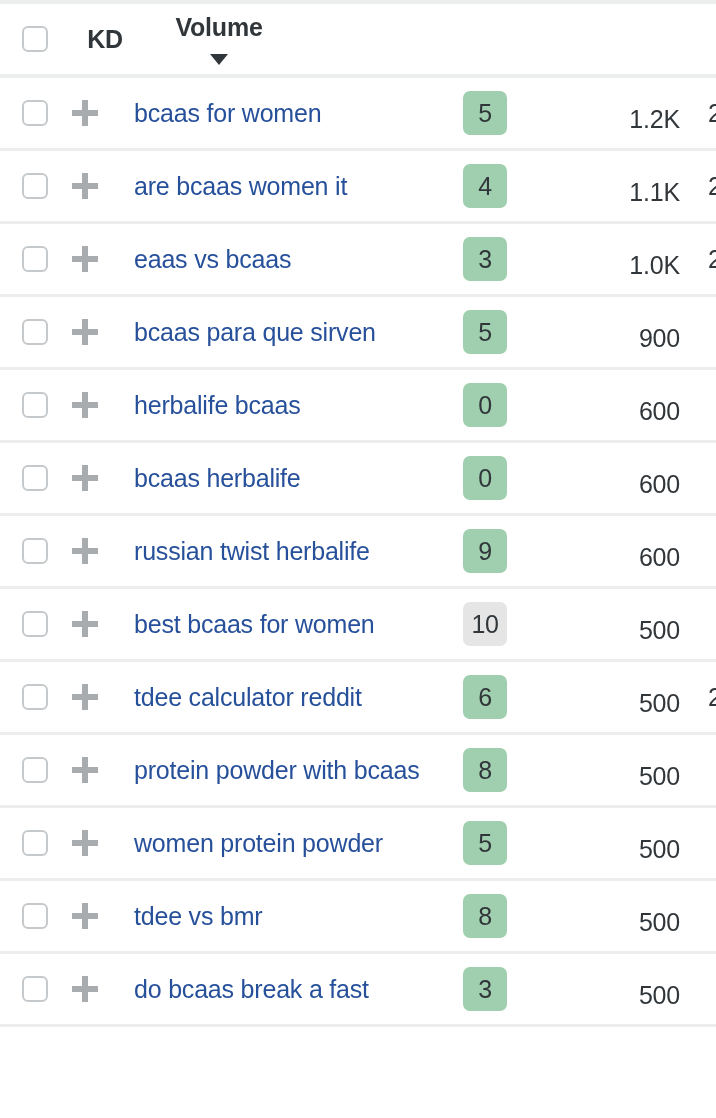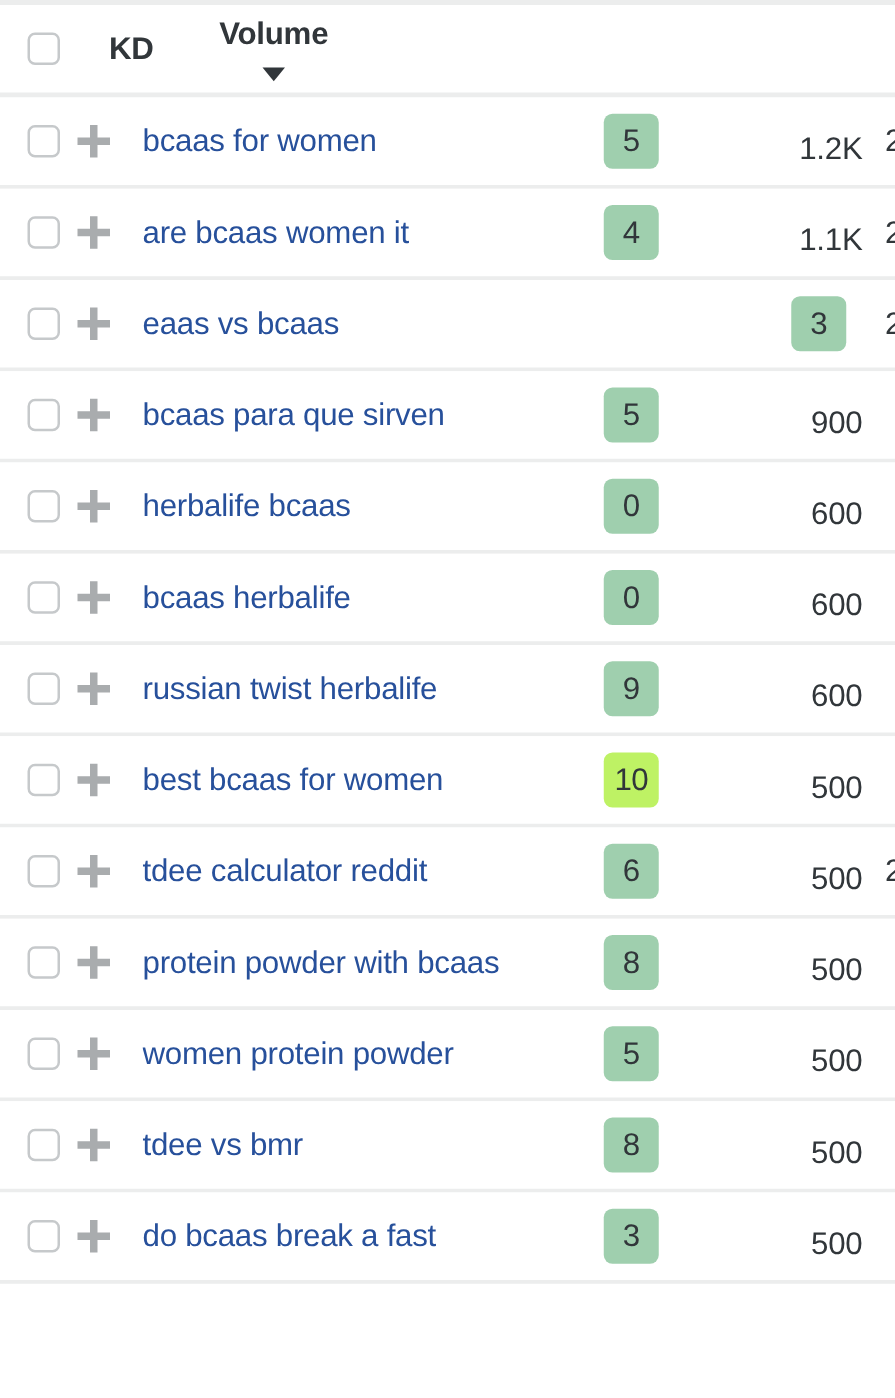--- a/index.html
+++ b/index.html
@@ -93,20 +93,21 @@
   }
 
   
   .row {
     display: flex;
     align-items: center;
     height: 73px;
     box-sizing: border-box;
     border-bottom: 3px solid #eceded;
     background: #ffffff;
+    gap: 10px;
   }
   .td-check {
     width: 62px;
     display: flex;
     justify-content: flex-start;
     padding-left: 22px;
     box-sizing: border-box;
   }
   .td-plus {
     width: 52px;
@@ -156,21 +157,21 @@
     background: #9fcfae;
     color: #31363a;
     font-size: 25px;
     display: flex;
     align-items: center;
     justify-content: center;
     padding: 0 4px;
     box-sizing: border-box;
     letter-spacing: -0.5px;
   }
-  .kd-badge.light { background: #bef264; }
+  .kd-badge.light { background: #e5e5e5; }
 
   .td-volume {
     width: 150px;
     text-align: right;
     padding-right: 8px;
     box-sizing: border-box;
     font-size: 25px;
     color: #31363a;
     letter-spacing: -0.2px;
     margin-top: 12px;
@@ -235,20 +236,21 @@
         <div class="td-check">
           <div class="cbox"></div>
         </div>
         <div class="td-plus">
           <span class="plus-icon"></span>
         </div>
         <div class="td-keyword">eaas vs bcaas</div>
         <div class="td-kd">
           <span class="kd-badge">3</span>
         </div>
+        <div class="td-volume">1.0K</div>
         <div class="td-tail">2</div>
       </div>
       <div class="row">
         <div class="td-check">
           <div class="cbox"></div>
         </div>
         <div class="td-plus">
           <span class="plus-icon"></span>
         </div>
         <div class="td-keyword">bcaas para que sirven</div>

